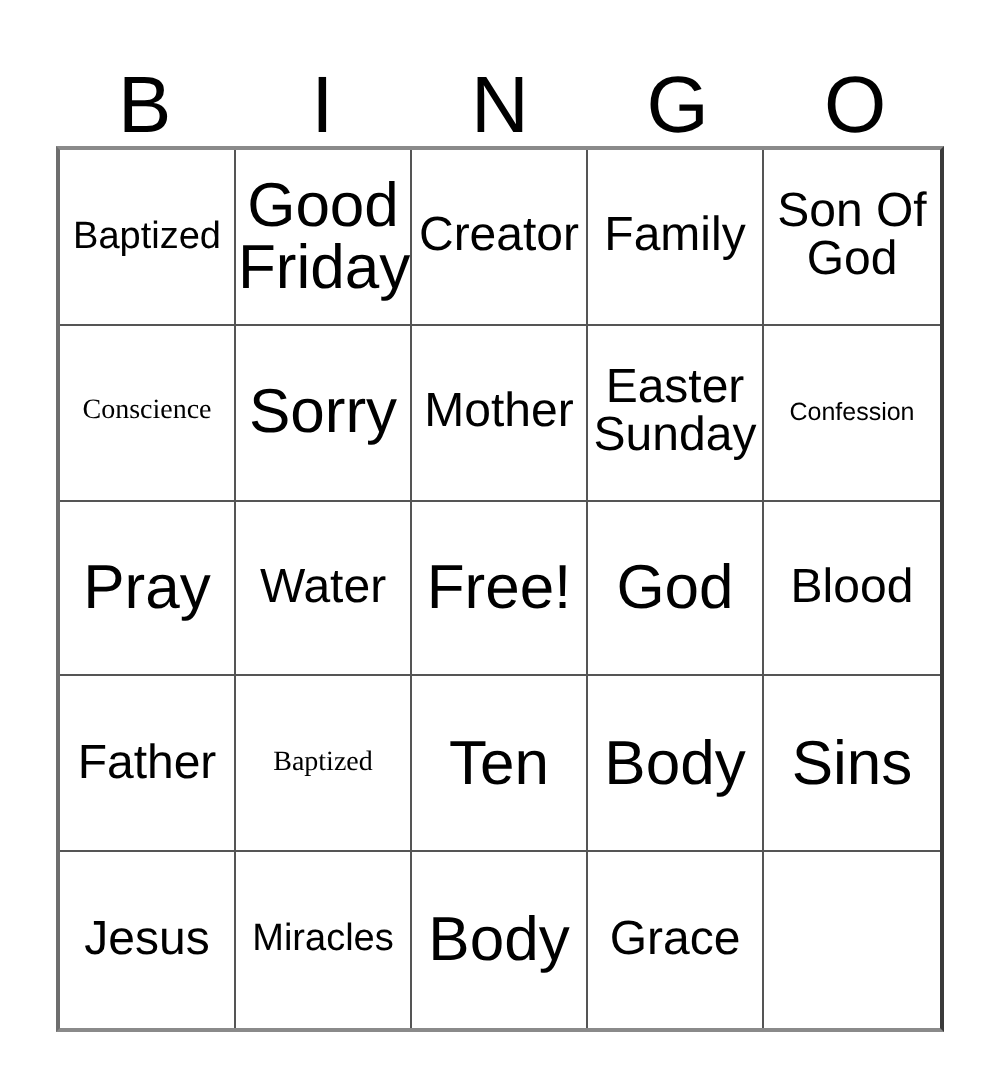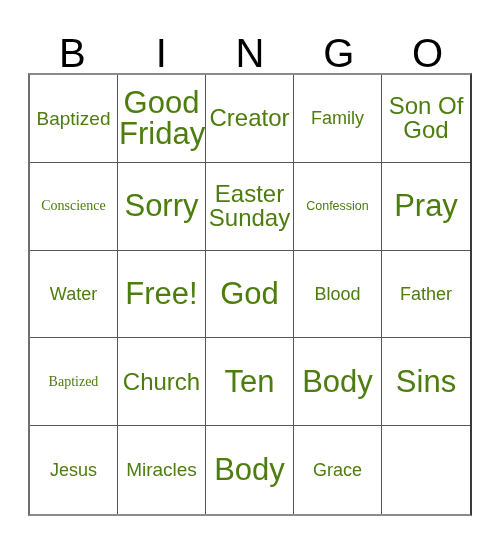--- a/index.html
+++ b/index.html
@@ -75,28 +75,28 @@
     background: #ffffff;
     padding: 0 1px;
   }
   .cell:nth-child(5n) { border-right: none; }
   .cell:nth-child(n+21) { border-bottom: none; }
 
   .cell-text {
     display: block;
     width: 100%;
     line-height: 1.02;
-    color: #4d7c0f;
+    color: #000000;
     white-space: pre-line;
     word-break: normal;
   }
 
   
   .sz-xl   { font-size: 31px; text-align: center; }
-  .sz-lg   { font-size: 18px; }
+  .sz-lg   { font-size: 24px; }
   .sz-md   { font-size: 24px; }
   .sz-sm   { font-size: 19px; }
   .sz-xs   { font-size: 14px; font-family: Liberation Serif, serif; }
   .sz-xxs  { font-size: 12.5px; }
 </style>
 </head>
 <body>
 
 <div id="bingo-card">
 
@@ -127,20 +127,23 @@
 God</span>
       </div>
 
     <div class="cell">
         <span class="cell-text sz-xs">Conscience</span>
       </div>
     <div class="cell">
         <span class="cell-text sz-xl">Sorry</span>
       </div>
     <div class="cell">
+        <span class="cell-text sz-md">Mother</span>
+      </div>
+    <div class="cell">
         <span class="cell-text sz-md">Easter
 Sunday</span>
       </div>
     <div class="cell">
         <span class="cell-text sz-xxs">Confession</span>
       </div>
 
     <div class="cell">
         <span class="cell-text sz-xl">Pray</span>
       </div>
@@ -157,23 +160,20 @@
         <span class="cell-text sz-lg">Blood</span>
       </div>
 
     <div class="cell">
         <span class="cell-text sz-lg">Father</span>
       </div>
     <div class="cell">
         <span class="cell-text sz-xs">Baptized</span>
       </div>
     <div class="cell">
-        <span class="cell-text sz-md">Church</span>
-      </div>
-    <div class="cell">
         <span class="cell-text sz-xl">Ten</span>
       </div>
     <div class="cell">
         <span class="cell-text sz-xl">Body</span>
       </div>
 
     <div class="cell">
         <span class="cell-text sz-xl">Sins</span>
       </div>
     <div class="cell">

